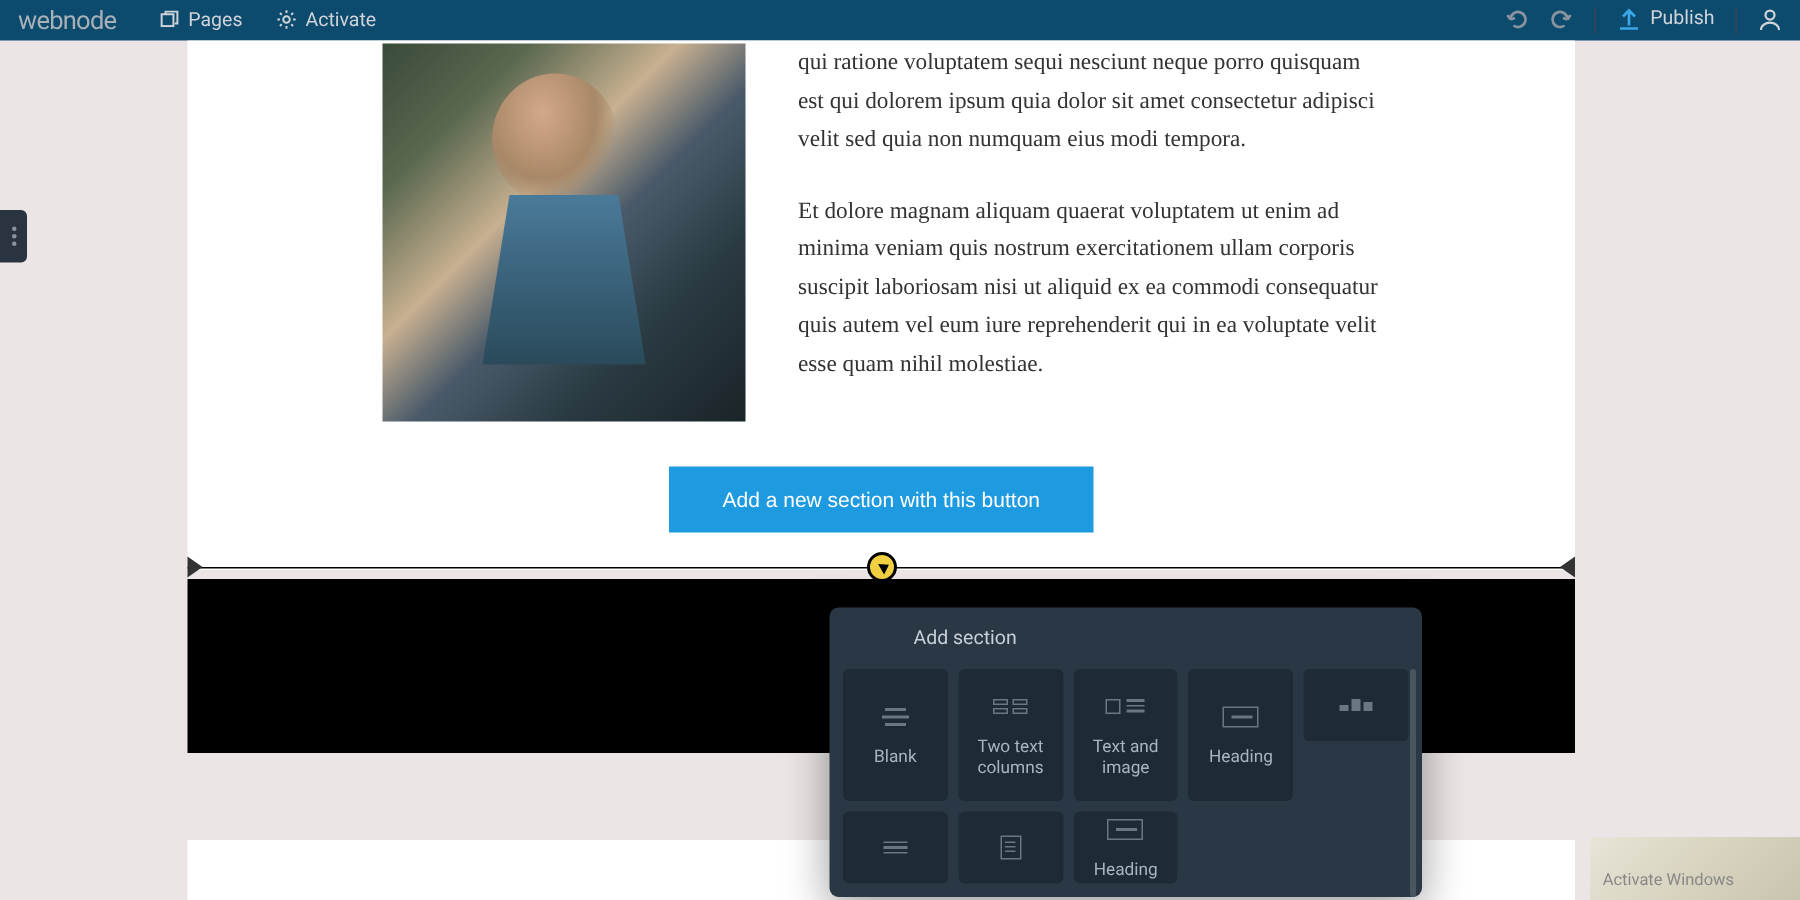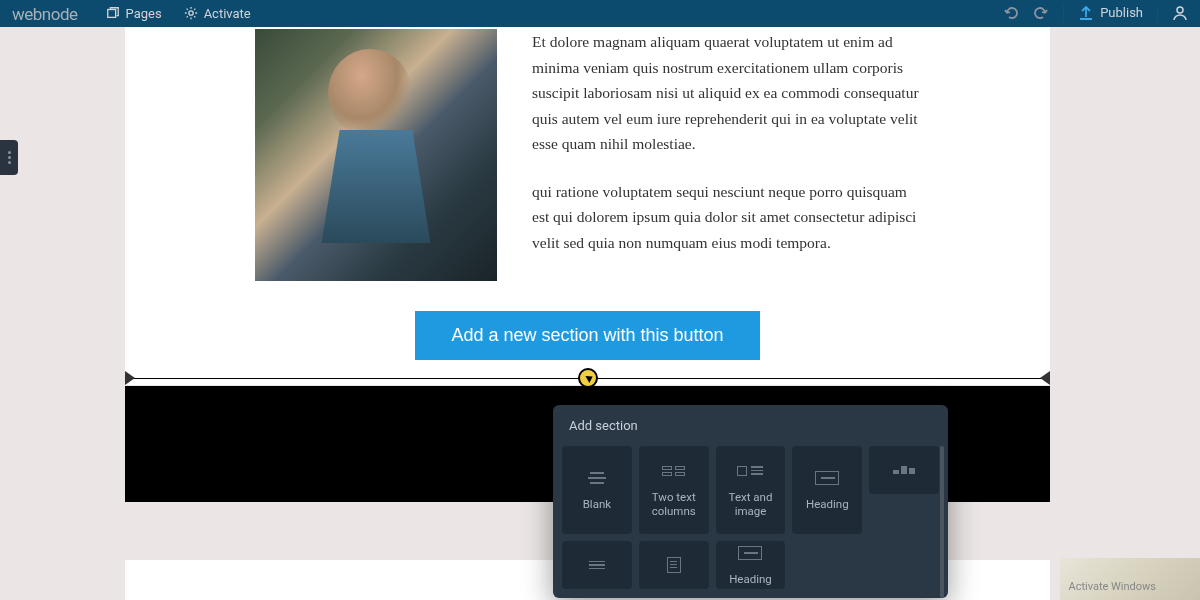--- a/index.html
+++ b/index.html
@@ -15,38 +15,38 @@
 .publish { display: flex; align-items: center; gap: 6px; color: #d0d4d8; cursor: pointer; }
 
 .canvas { position: absolute; left: 125px; top: 27px; width: 925px; background: #fff; }
 .content-row { display: flex; padding: 2px 130px 20px 130px; gap: 35px; align-items: flex-start; }
 .photo { width: 242px; height: 252px; background: linear-gradient(135deg, #3a4a3a 0%, #5a6850 20%, #c8b090 40%, #4a5a6a 55%, #2a3a42 75%, #1a2428 100%); flex-shrink: 0; position: relative; }
 .photo::before { content: ''; position: absolute; left: 30%; top: 8%; width: 35%; height: 35%; background: radial-gradient(ellipse at 40% 30%, #d4a88a 0%, #a88868 50%, transparent 70%); border-radius: 50%; }
 .photo::after { content: ''; position: absolute; left: 25%; bottom: 15%; width: 50%; height: 45%; background: linear-gradient(180deg, #4a7a9a 0%, #2a4a5a 100%); clip-path: polygon(20% 0, 80% 0, 95% 100%, 5% 100%); }
 .text-col { flex: 1; font-family: Georgia, 'Times New Roman', serif; color: #333; font-size: 15.5px; line-height: 1.65; }
 .text-col p { margin-bottom: 22px; }
 .cta-wrap { text-align: center; padding: 10px 0 25px; }
-.cta-btn { background: #1e9ae0; color: #fff; border: none; padding: 14px 36px; font-size: 18px; cursor: pointer; }
+.cta-btn { background: #1e9ae0; color: #fff; border: none; padding: 14px 36px; font-size: 14px; cursor: pointer; }
 
 .sep-bar { position: absolute; left: 125px; top: 370px; width: 925px; height: 16px; display: flex; align-items: center; }
 .sep-line-top { position: absolute; left: 0; right: 0; top: 8px; height: 1px; background: #000; }
 .sep-tri { width: 0; height: 0; border-top: 7px solid transparent; border-bottom: 7px solid transparent; }
 .sep-tri.left { border-left: 10px solid #333; position: absolute; left: 0; }
 .sep-tri.right { border-right: 10px solid #333; position: absolute; right: 0; }
 .cursor-dot { position: absolute; left: 50%; top: -2px; transform: translateX(-50%); width: 20px; height: 20px; background: #f0d040; border: 2px solid #000; border-radius: 50%; z-index: 5; display: flex; align-items: center; justify-content: center; }
 .cursor-dot::after { content: ''; position: absolute; left: 7px; top: 4px; width: 0; height: 0; border-left: 6px solid #000; border-top: 4px solid transparent; border-bottom: 4px solid transparent; transform: rotate(-30deg); }
 
 .black-section { position: absolute; left: 125px; top: 386px; width: 925px; height: 116px; background: #000; }
 
 .side-tab { position: absolute; left: 0; top: 140px; width: 18px; height: 35px; background: #2a3440; border-radius: 0 4px 4px 0; display: flex; align-items: center; justify-content: center; cursor: pointer; }
 .side-tab-dots { display: flex; flex-direction: column; gap: 2px; }
 .side-tab-dots span { width: 3px; height: 3px; background: #8a94a0; border-radius: 50%; }
 
 .popup { position: absolute; left: 553px; top: 405px; width: 395px; background: #2a3846; border-radius: 6px; box-shadow: 0 8px 30px rgba(0,0,0,0.4); z-index: 10; }
-.popup-head { padding: 13px 16px; color: #c8d0d8; font-size: 13px; }
+.popup-head { padding: 13px 16px; color: #c8d0d8; font-size: 13px; margin-left: 40px; }
 .popup-grid { display: grid; grid-template-columns: repeat(5, 1fr); gap: 7px; padding: 0 9px 9px; position: relative; }
 .popup-scroll { position: absolute; right: 4px; top: 0; bottom: 0; width: 4px; background: #4a5560; border-radius: 2px; }
 .popup-cell { background: #1e2a36; border-radius: 4px; height: 88px; display: flex; flex-direction: column; align-items: center; justify-content: center; gap: 10px; cursor: pointer; color: #aab4c0; font-size: 11.5px; }
 .popup-cell.short { height: 48px; }
 .popup-cell .ico { height: 18px; display: flex; align-items: center; justify-content: center; }
 .popup-cell .lbl { text-align: center; line-height: 1.25; padding: 0 4px; }
 
 .lines { display: flex; flex-direction: column; gap: 3px; align-items: center; }
 .lines span { height: 2px; background: #6a7684; display: block; }
 .lines.center span { width: 18px; }
@@ -121,22 +121,22 @@
       <span></span>
       <span></span>
       <span></span>
     </div>
 </div>
 
 <div class="canvas">
   <div class="content-row">
     <div class="photo"></div>
     <div class="text-col">
+      <p>qui ratione voluptatem sequi nesciunt neque porro quisquam est qui dolorem ipsum quia dolor sit amet consectetur adipisci velit sed quia non numquam eius modi tempora.</p>
       <p>Et dolore magnam aliquam quaerat voluptatem ut enim ad minima veniam quis nostrum exercitationem ullam corporis suscipit laboriosam nisi ut aliquid ex ea commodi consequatur quis autem vel eum iure reprehenderit qui in ea voluptate velit esse quam nihil molestiae.</p>
-      <p>qui ratione voluptatem sequi nesciunt neque porro quisquam est qui dolorem ipsum quia dolor sit amet consectetur adipisci velit sed quia non numquam eius modi tempora.</p>
     </div>
   </div>
   <div class="cta-wrap">
     <button class="cta-btn">Add a new section with this button</button>
   </div>
 </div>
 
 <div class="sep-bar">
   <div class="sep-line-top"></div>
   <div class="sep-tri left"></div>

